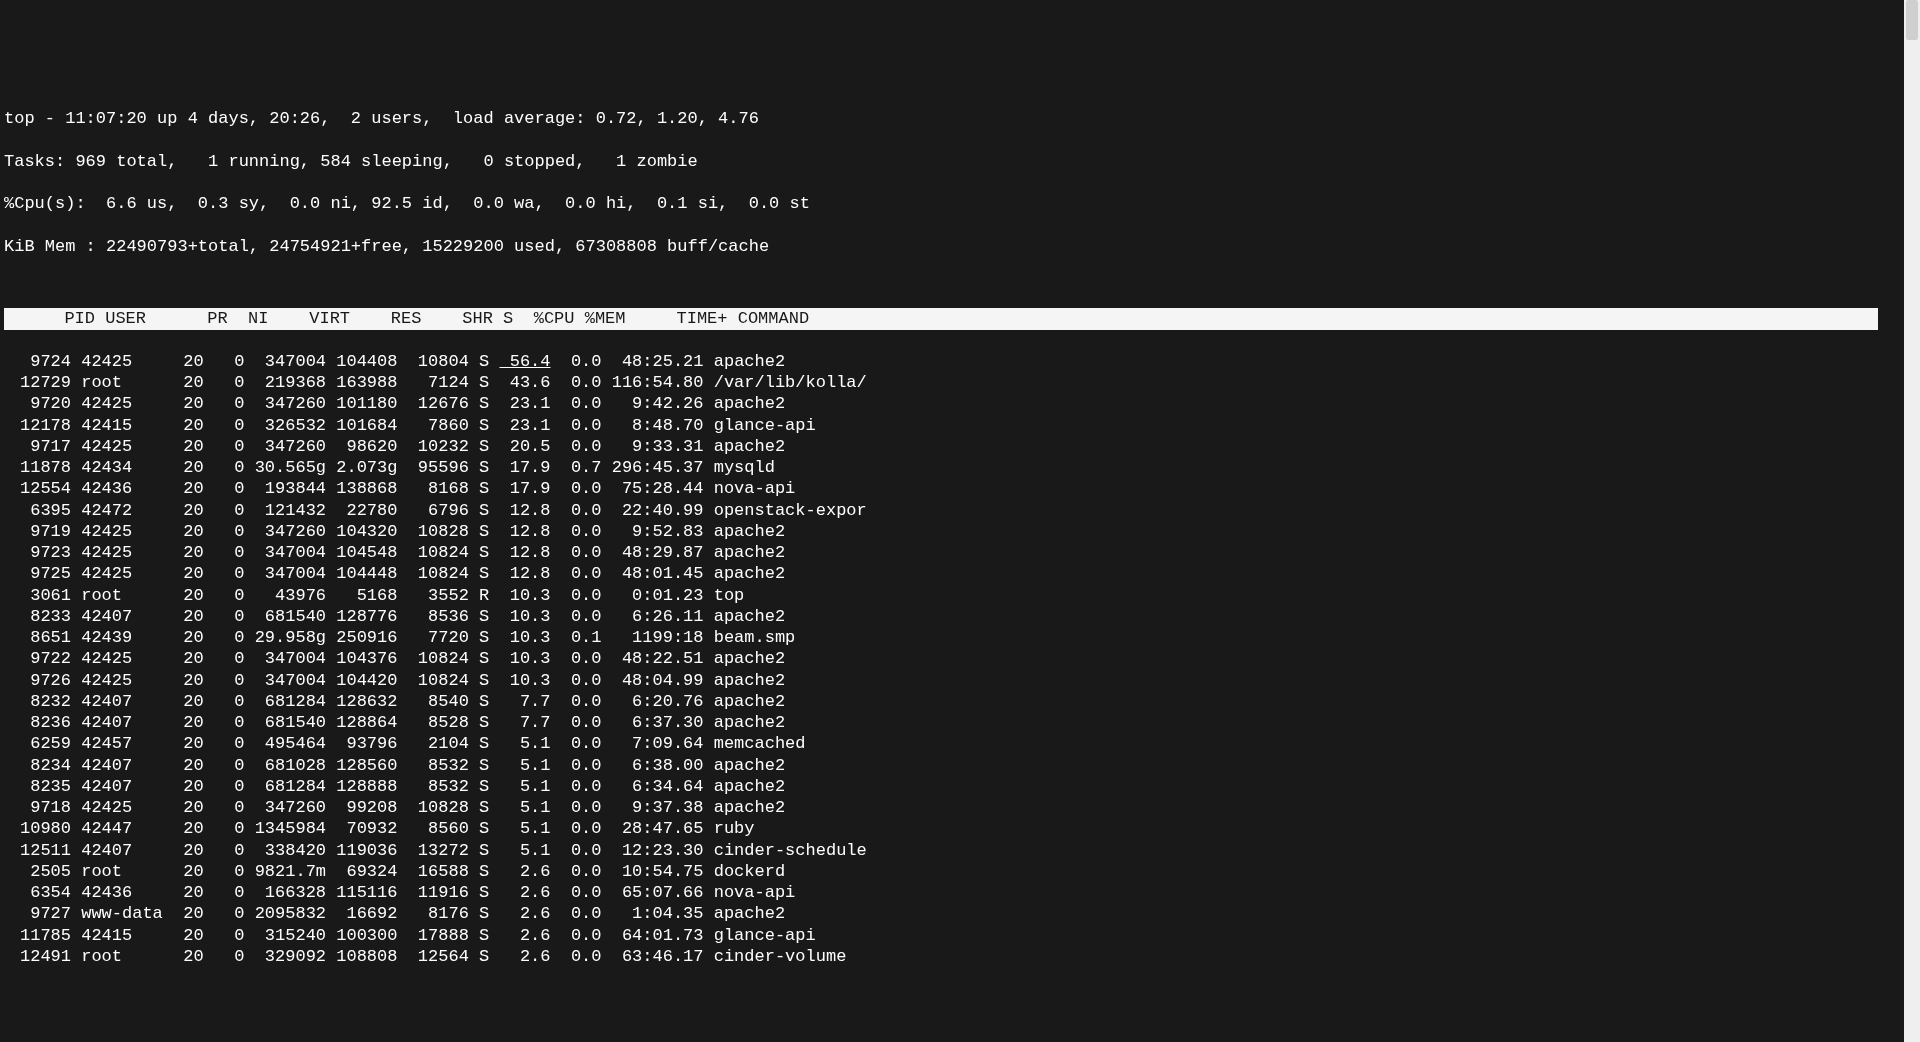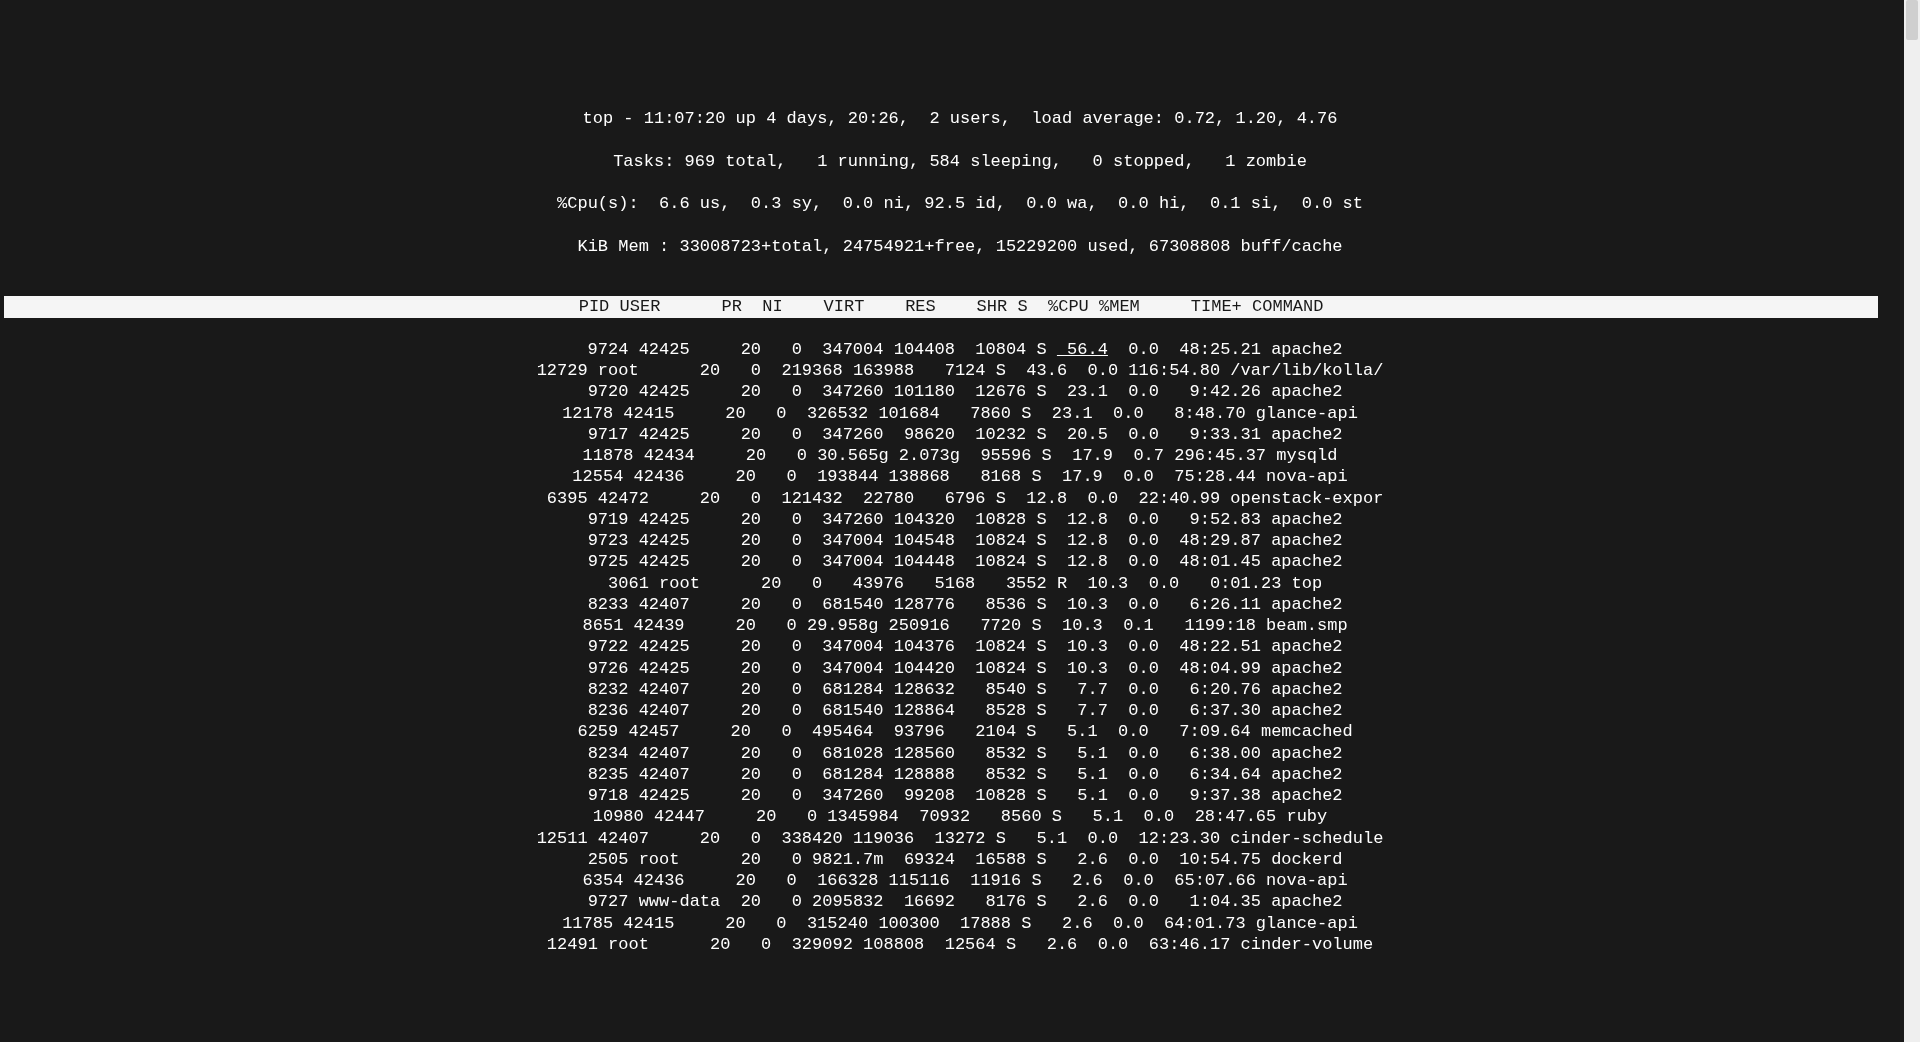--- a/index.html
+++ b/index.html
@@ -1,34 +1,35 @@
 <!DOCTYPE html>
 <html><head>
   <meta charset="utf-8">
   <style>
-    * { margin: 0; padding: 0; box-sizing: border-box; text-align: center; }
+    * { margin: 0; padding: 0; box-sizing: border-box; }
     body {
       background: #191919;
       color: #ffffff;
       font-family: "Courier New", "Liberation Mono", monospace;
       font-size: 17px;
       line-height: 1.25;
       white-space: pre;
       padding: 2px 4px;
       overflow: hidden;
     }
     .summary-line { display: block; }
     .header-row {
       background: #f5f5f5;
       color: #191919;
       display: block;
-      margin-top: 18px;
+      margin-top: 30px;
       width: 98%;
+      padding-left: 40px;
     }
-    .proc-line { display: block; }
+    .proc-line { display: block; margin-left: 16px; }
     .underline { text-decoration: underline; }
     .scrollbar {
       position: absolute;
       top: 0;
       right: 0;
       width: 16px;
       height: 100%;
       background: #efefef;
     }
     .scrollbar-thumb {
@@ -43,21 +44,21 @@
   </style>
 </head>
 <body>
 
 
 
 <div>
 <span class="summary-line">top - 11:07:20 up 4 days, 20:26,  2 users,  load average: 0.72, 1.20, 4.76</span>
 <span class="summary-line">Tasks: 969 total,   1 running, 584 sleeping,   0 stopped,   1 zombie</span>
 <span class="summary-line">%Cpu(s):  6.6 us,  0.3 sy,  0.0 ni, 92.5 id,  0.0 wa,  0.0 hi,  0.1 si,  0.0 st</span>
-<span class="summary-line">KiB Mem : 33008723+total, 24754921+free, 15229200 used, 67308808 buff/cache</span>
+<span class="summary-line">KiB Mem : 22490793+total, 24754921+free, 15229200 used, 67308808 buff/cache</span>
 <span class="header-row" id="header-row">  PID USER      PR  NI    VIRT    RES    SHR S  %CPU %MEM     TIME+ COMMAND</span>
 <div id="process-body"><span class="proc-line"> 9724 42425     20   0  347004 104408  10804 S <span class="underline"> 56.4</span>  0.0  48:25.21 apache2</span><span class="proc-line">12729 root      20   0  219368 163988   7124 S  43.6  0.0 116:54.80 /var/lib/kolla/</span><span class="proc-line"> 9720 42425     20   0  347260 101180  12676 S  23.1  0.0   9:42.26 apache2</span><span class="proc-line">12178 42415     20   0  326532 101684   7860 S  23.1  0.0   8:48.70 glance-api</span><span class="proc-line"> 9717 42425     20   0  347260  98620  10232 S  20.5  0.0   9:33.31 apache2</span><span class="proc-line">11878 42434     20   0 30.565g 2.073g  95596 S  17.9  0.7 296:45.37 mysqld</span><span class="proc-line">12554 42436     20   0  193844 138868   8168 S  17.9  0.0  75:28.44 nova-api</span><span class="proc-line"> 6395 42472     20   0  121432  22780   6796 S  12.8  0.0  22:40.99 openstack-expor</span><span class="proc-line"> 9719 42425     20   0  347260 104320  10828 S  12.8  0.0   9:52.83 apache2</span><span class="proc-line"> 9723 42425     20   0  347004 104548  10824 S  12.8  0.0  48:29.87 apache2</span><span class="proc-line"> 9725 42425     20   0  347004 104448  10824 S  12.8  0.0  48:01.45 apache2</span><span class="proc-line"> 3061 root      20   0   43976   5168   3552 R  10.3  0.0   0:01.23 top</span><span class="proc-line"> 8233 42407     20   0  681540 128776   8536 S  10.3  0.0   6:26.11 apache2</span><span class="proc-line"> 8651 42439     20   0 29.958g 250916   7720 S  10.3  0.1   1199:18 beam.smp</span><span class="proc-line"> 9722 42425     20   0  347004 104376  10824 S  10.3  0.0  48:22.51 apache2</span><span class="proc-line"> 9726 42425     20   0  347004 104420  10824 S  10.3  0.0  48:04.99 apache2</span><span class="proc-line"> 8232 42407     20   0  681284 128632   8540 S   7.7  0.0   6:20.76 apache2</span><span class="proc-line"> 8236 42407     20   0  681540 128864   8528 S   7.7  0.0   6:37.30 apache2</span><span class="proc-line"> 6259 42457     20   0  495464  93796   2104 S   5.1  0.0   7:09.64 memcached</span><span class="proc-line"> 8234 42407     20   0  681028 128560   8532 S   5.1  0.0   6:38.00 apache2</span><span class="proc-line"> 8235 42407     20   0  681284 128888   8532 S   5.1  0.0   6:34.64 apache2</span><span class="proc-line"> 9718 42425     20   0  347260  99208  10828 S   5.1  0.0   9:37.38 apache2</span><span class="proc-line">10980 42447     20   0 1345984  70932   8560 S   5.1  0.0  28:47.65 ruby</span><span class="proc-line">12511 42407     20   0  338420 119036  13272 S   5.1  0.0  12:23.30 cinder-schedule</span><span class="proc-line"> 2505 root      20   0 9821.7m  69324  16588 S   2.6  0.0  10:54.75 dockerd</span><span class="proc-line"> 6354 42436     20   0  166328 115116  11916 S   2.6  0.0  65:07.66 nova-api</span><span class="proc-line"> 9727 www-data  20   0 2095832  16692   8176 S   2.6  0.0   1:04.35 apache2</span><span class="proc-line">11785 42415     20   0  315240 100300  17888 S   2.6  0.0  64:01.73 glance-api</span><span class="proc-line">12491 root      20   0  329092 108808  12564 S   2.6  0.0  63:46.17 cinder-volume</span></div>
 </div>
 
 <div class="scrollbar">
   <div class="scrollbar-thumb"></div>
 </div>
 
 
 

